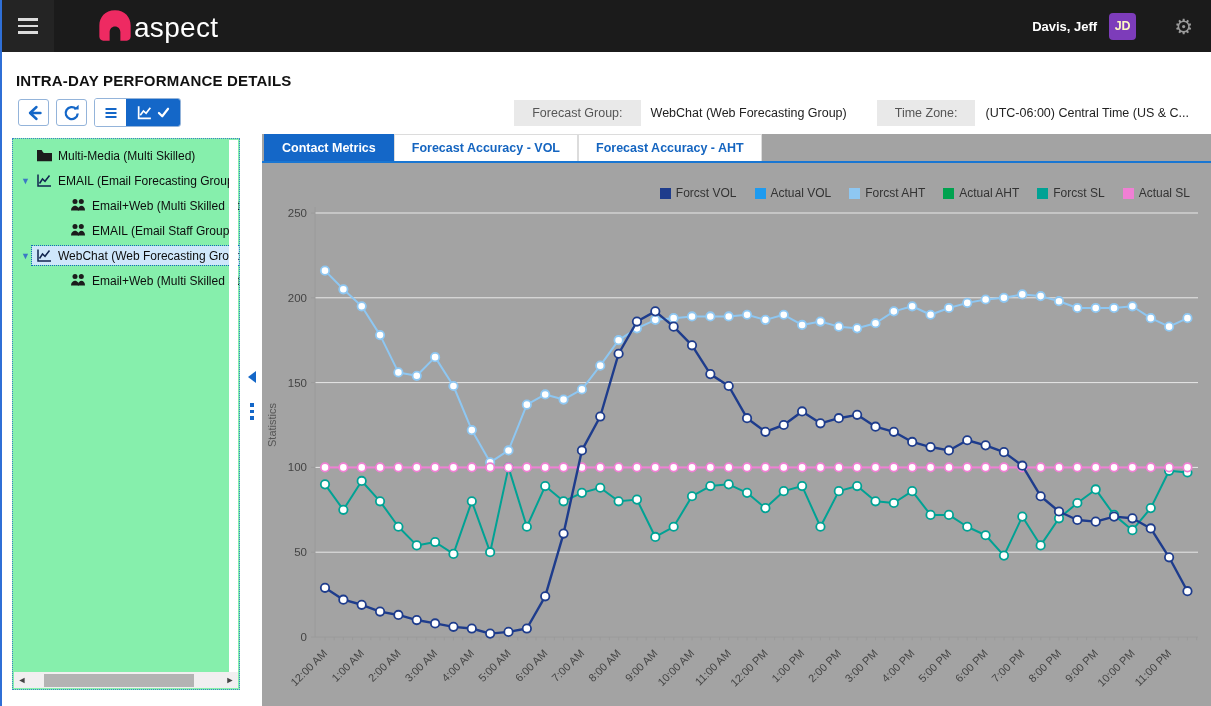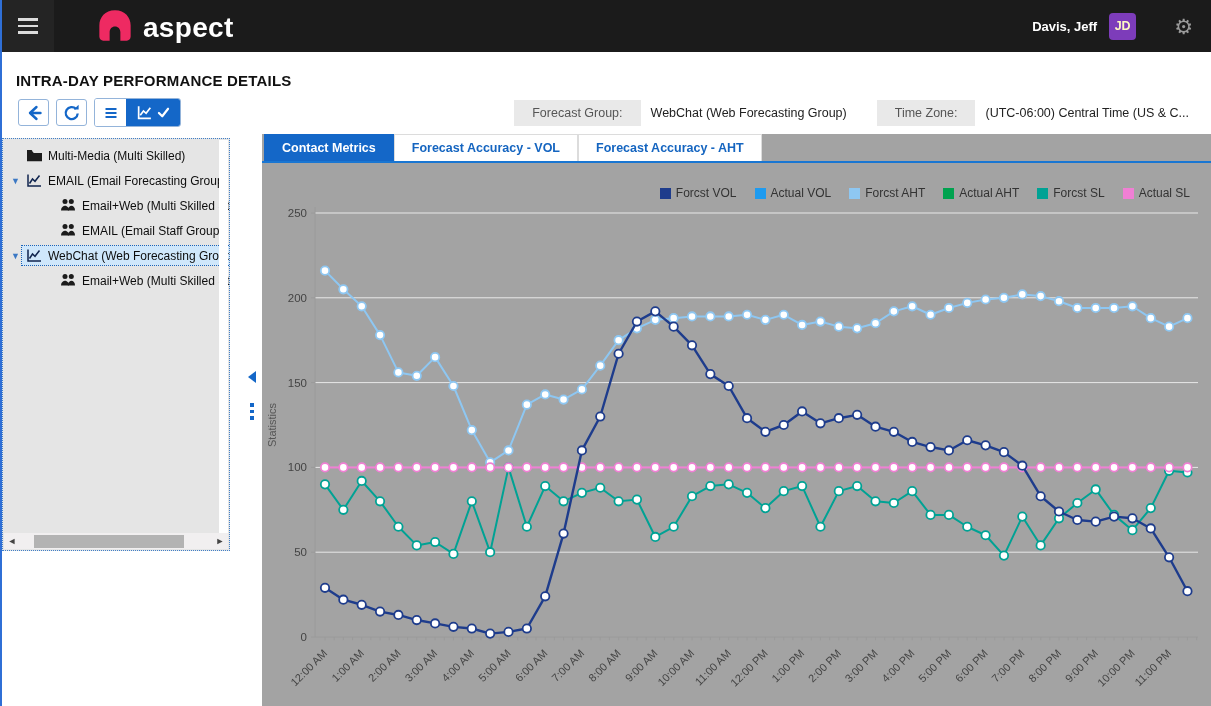--- a/index.html
+++ b/index.html
@@ -4,41 +4,41 @@
 <style>
   html,body{margin:0;padding:0}
   body{width:1211px;height:706px;position:relative;overflow:hidden;background:#fff;
        font-family:"Liberation Sans",sans-serif;border-left:2px solid #2f6fd6;box-sizing:border-box}
   
   .topbar{position:absolute;left:0;top:0;right:0;height:52px;background:#1b1b1b;display:flex;align-items:center}
   .menu{width:52px;height:52px;display:flex;flex-direction:column;justify-content:center;align-items:center;gap:4px;cursor:pointer;background:#242424}
   .menu i{display:block;width:20px;height:2.5px;background:#dcdcdc}
   .brand{display:flex;align-items:flex-end;margin-left:42px;cursor:pointer}
   .brand svg{width:38px;height:34px}
-  .brand-text{color:#fff;font-size:28px;font-weight:bold;margin-left:9px;line-height:30px;letter-spacing:.3px}
+  .brand-text{color:#fff;font-size:28px;font-weight:normal;line-height:30px;letter-spacing:.3px}
   .top-right{margin-left:auto;display:flex;align-items:center}
   .user-name{color:#fff;font-size:13px;font-weight:bold}
   .avatar{margin-left:12px;width:27px;height:27px;background:#7d3cba;color:#fef9c3;border-radius:4px;
           display:flex;align-items:center;justify-content:center;font-size:12.5px;font-weight:bold;cursor:pointer}
   .gear{color:#9a9a9a;font-size:21px;margin-left:38px;margin-right:18px;cursor:pointer;line-height:1}
   
   .title-row{position:absolute;left:14px;top:62px;font-size:15px;font-weight:bold;color:#111;letter-spacing:.2px}
   
   .tbar{position:absolute;left:16px;top:98px;display:flex;gap:7px;align-items:center}
   .tb-btn{width:31px;height:27px;border:1px solid #94b4da;border-radius:3px;background:#fff;
           display:flex;align-items:center;justify-content:center;cursor:pointer;box-sizing:border-box}
   .tb-seg{display:flex;border:1px solid #94b4da;border-radius:3px;overflow:hidden}
   .seg{width:31px;height:27px;display:flex;align-items:center;justify-content:center;background:#fff;cursor:pointer;box-sizing:border-box}
   .seg.active{background:#1467c8;width:54px;gap:3px}
   .filters{position:absolute;top:100px;right:12px;display:flex;align-items:center;font-size:12.5px;white-space:nowrap}
   .chip{background:#e9e9e9;color:#555;padding:6px 18px}
   .chipval{color:#222;padding:6px 10px}
   .gap22{width:20px}
   
-  .sidebar{position:absolute;left:0;top:138px;width:228px;height:413px;background:#e5e5e5;
+  .sidebar{position:absolute;left:10px;top:138px;width:228px;height:552px;background:#86efac;
            border:1px dotted #3f7fc8;box-sizing:border-box;overflow:hidden}
   .vtrack{position:absolute;right:1px;top:1px;bottom:17px;width:9px;background:#fff}
   .tree{padding-top:4px}
   .trow{height:25px;display:flex;align-items:center;font-size:12px;color:#0d0d0d;white-space:nowrap;cursor:pointer}
   .caret{width:13px;margin-left:6px;color:#3b78c4;font-size:9px;text-align:center;flex:none}
   .caret.hid{visibility:hidden}
   .lvl1{margin-left:34px}
   .sel{display:flex;align-items:center;padding:2px 4px}
   .sel.selected{background:#cfe7fb;outline:1px dotted #1565c0}
   .ticon{width:17px;height:15px;margin-right:5px;flex:none}

